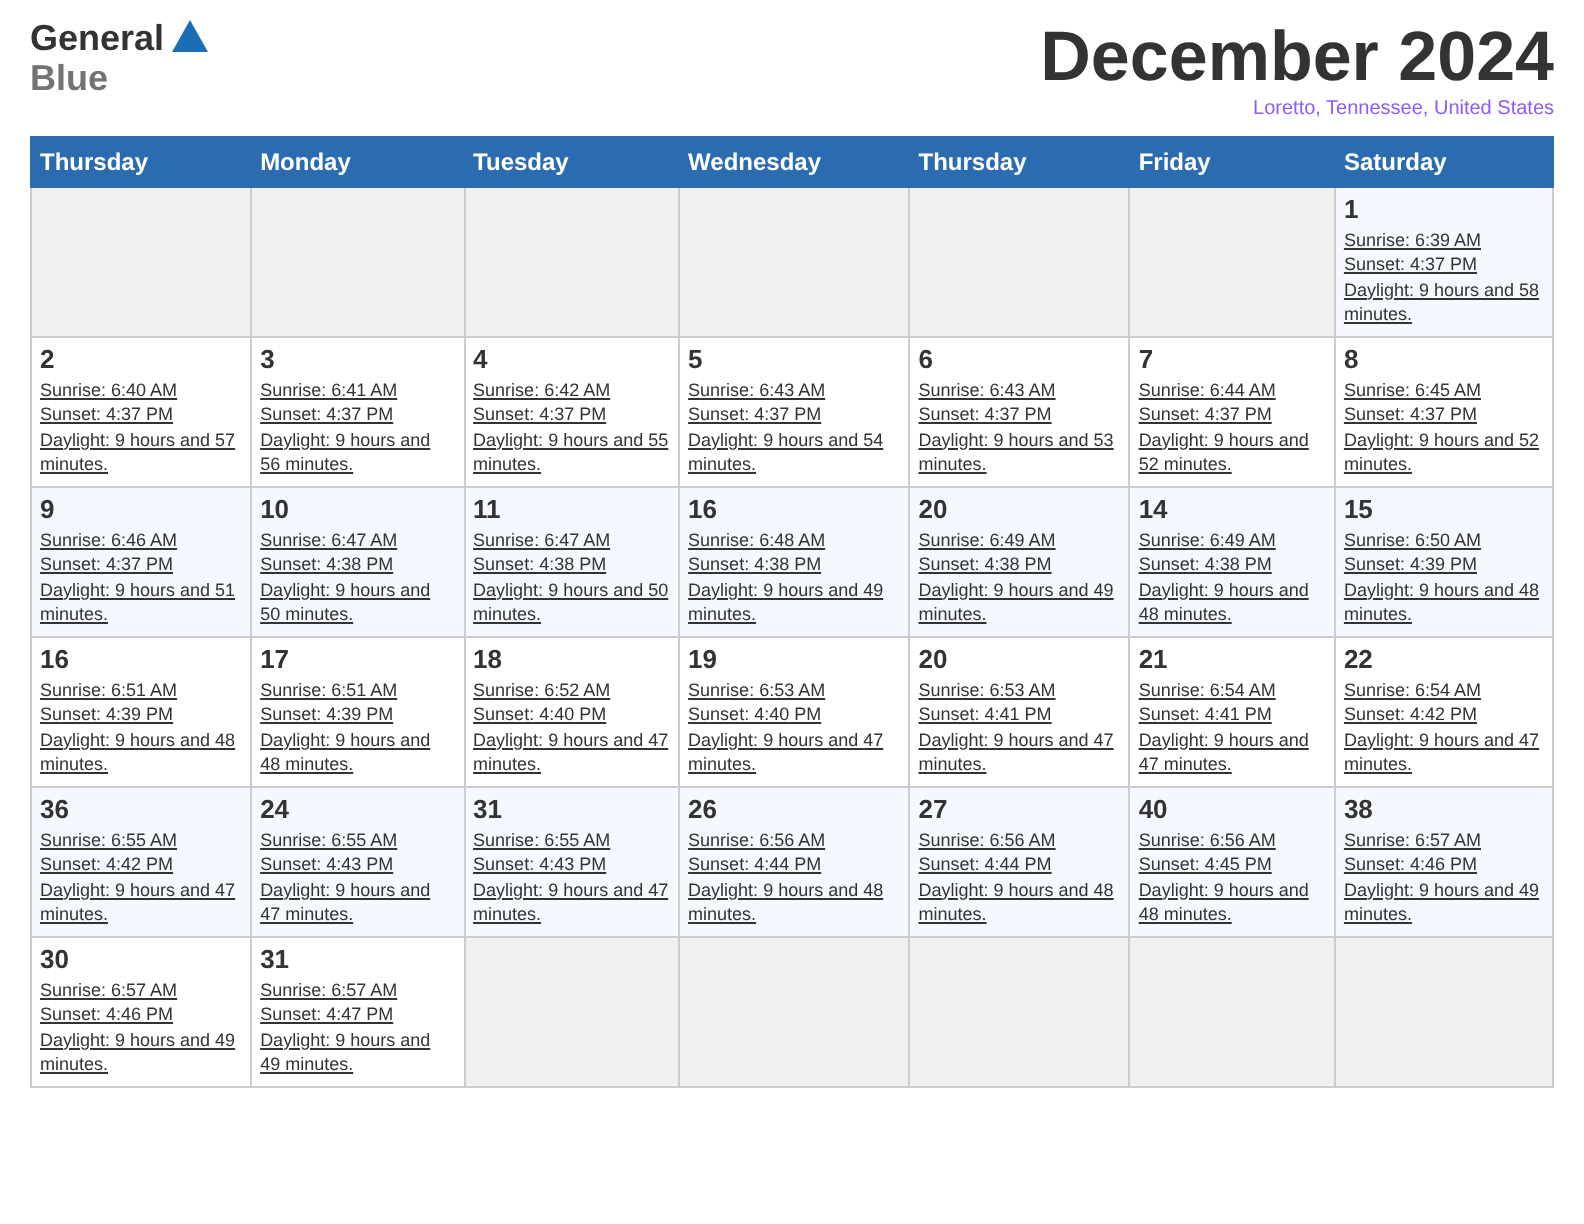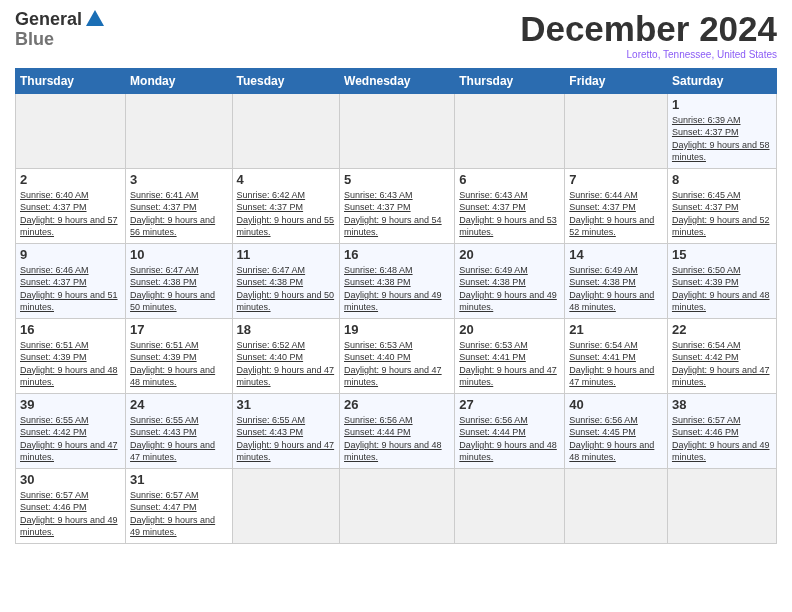--- a/index.html
+++ b/index.html
@@ -307,21 +307,21 @@
             <span class="day-num">22</span>
         <div class="day-info">
           Sunrise: 6:54 AM<br>
           Sunset: 4:42 PM<br>
           Daylight: 9 hours and 47 minutes.
         </div>
           </td>
         </tr>
         <tr>
           <td>
-            <span class="day-num">39</span>
+            <span class="day-num">36</span>
         <div class="day-info">
           Sunrise: 6:55 AM<br>
           Sunset: 4:42 PM<br>
           Daylight: 9 hours and 47 minutes.
         </div>
           </td>
           <td>
             <span class="day-num">24</span>
         <div class="day-info">
           Sunrise: 6:55 AM<br>

